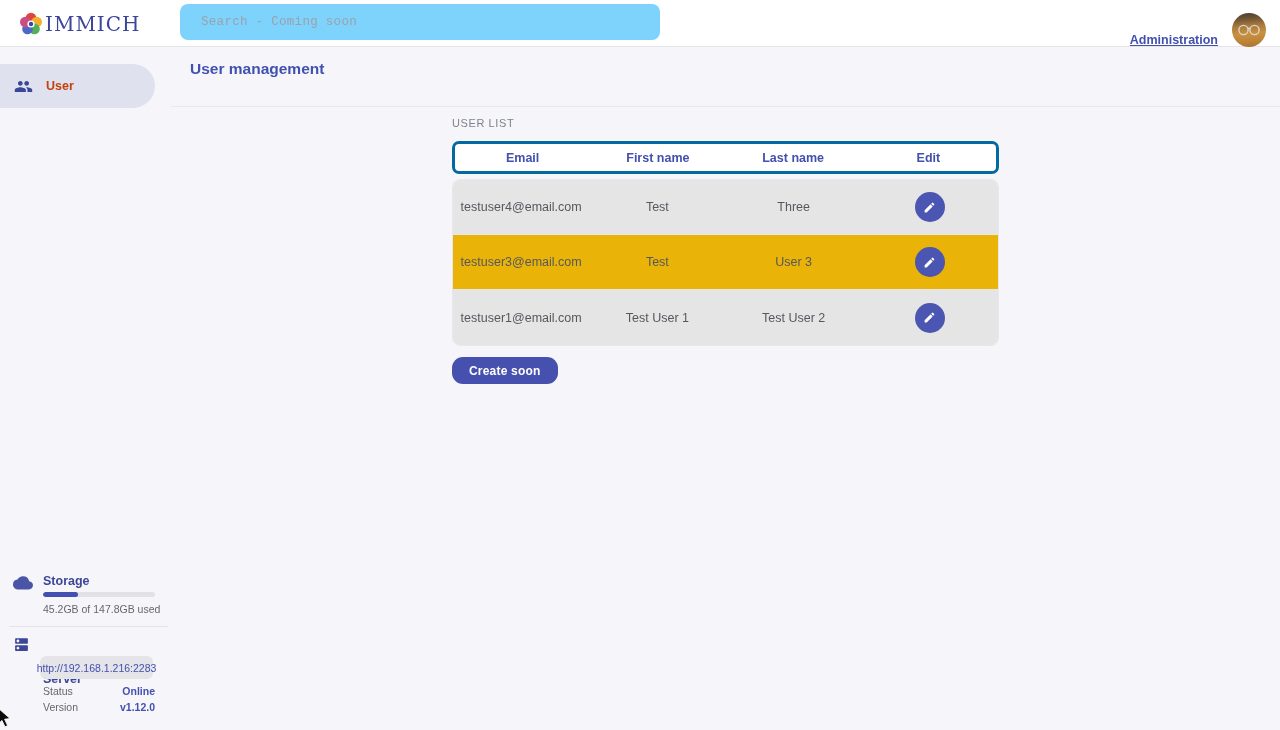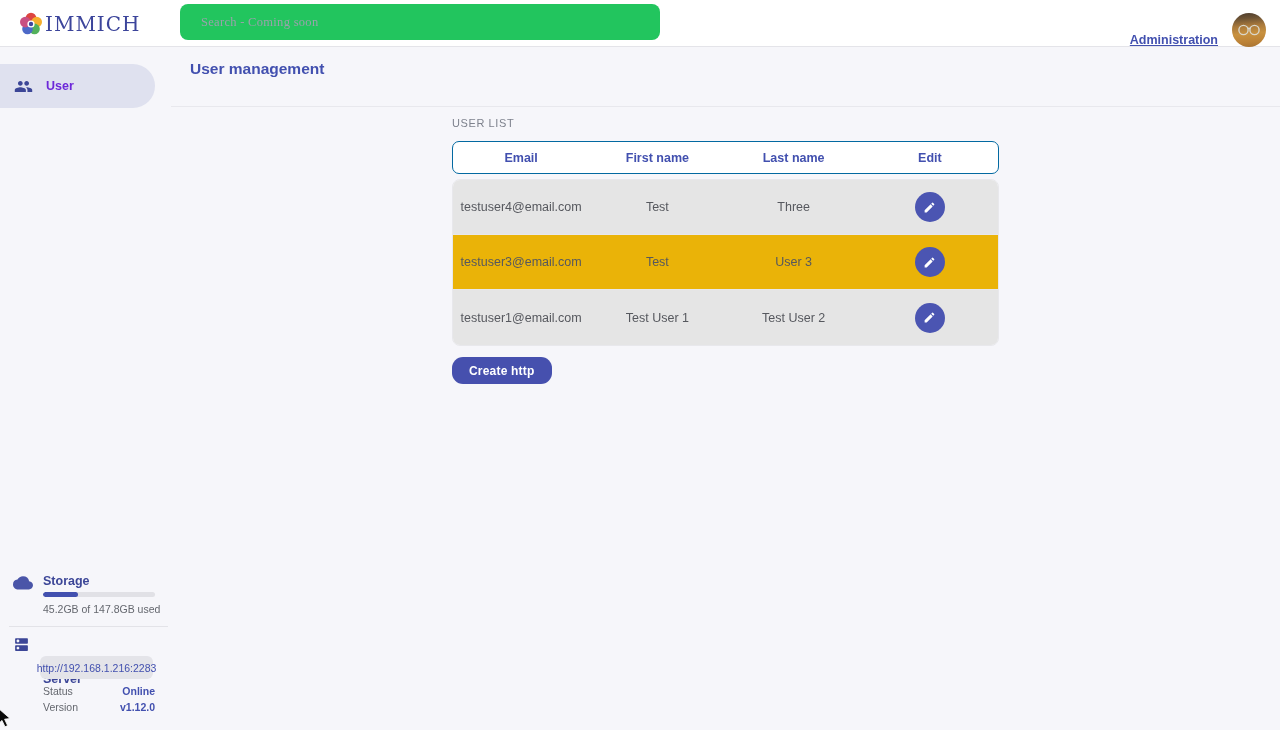--- a/index.html
+++ b/index.html
@@ -15,39 +15,39 @@
     position:absolute; left:0; top:0; width:1280px; height:47px;
     background:#ffffff; border-bottom:1px solid #e4e4e9; z-index:5;
   }
   .logo { position:absolute; left:18px; top:0; height:47px; display:flex; align-items:center; gap:1px; }
   .logo-text {
     font-family:"DejaVu Serif","Liberation Serif",serif;
     font-size:20px; color:#3c459b; letter-spacing:1px; font-weight:400;
   }
   .search-input {
     position:absolute; left:180px; top:4px; width:480px; height:36px;
-    background:#22c55e; border:none; border-radius:8px; outline:none;
+    background:#7dd3fc; border:none; border-radius:8px; outline:none;
     padding:0 16px 0 21px; font-size:12.5px; color:#4a4d55;
-    font-family:Liberation Serif, serif;
+    font-family:Liberation Mono, monospace;
   }
   .search-input::placeholder { color:#9ba1ac; letter-spacing:0.3px; }
   .header-right { position:absolute; right:14px; top:0; height:47px; display:flex; align-items:flex-end; gap:14px; }
   .admin-link { font-size:12.5px; font-weight:700; color:#4250af; text-decoration:underline; cursor:pointer; }
   .avatar {
     width:34px; height:34px; border-radius:50%; cursor:pointer; overflow:hidden; position:relative;
     background:linear-gradient(175deg,#4a3b2d 0%,#6e5435 18%,#a9793c 38%,#c8913f 60%,#bc8236 82%,#a77231 100%);
   }
   .avatar svg { position:absolute; left:5px; top:11px; }
   
   .nav-user {
     position:absolute; left:0; top:64px; width:155px; height:44px;
     background:#dfe1ef; border-radius:0 22px 22px 0;
     display:flex; align-items:center; gap:13px; padding-left:14px; cursor:pointer;
   }
-  .nav-user-label { font-size:12.5px; font-weight:600; color:#6d28d9; }
+  .nav-user-label { font-size:12.5px; font-weight:600; color:#c2410c; }
   .side-icon { position:absolute; left:13px; }
   .side-title { position:absolute; left:43px; font-size:12.5px; font-weight:700; color:#3c4697; }
   .progress-track {
     position:absolute; left:43px; top:592px; width:112px; height:5px;
     background:#e1e1e6; border-radius:3px; overflow:hidden;
   }
   .progress-fill { height:100%; width:0; background:#4250af; border-radius:3px; }
   .storage-caption { position:absolute; left:43px; top:603px; font-size:10.5px; color:#64676e; }
   .side-divider { position:absolute; left:9px; top:626px; width:159px; height:1px; background:#e3e3e8; }
   .server-chip {
@@ -58,21 +58,21 @@
   }
   .kv-row { position:absolute; left:43px; width:112px; display:flex; justify-content:space-between; align-items:center; }
   .kv-label { font-size:10.5px; color:#64676e; }
   .kv-value { font-size:10.5px; font-weight:700; color:#4250af; }
   
   .page-title { position:absolute; left:190px; top:60px; font-size:15.5px; font-weight:700; color:#4250af; }
   .title-divider { position:absolute; left:171px; top:106px; width:1109px; height:1px; background:#e8e8ed; }
   .section-label { position:absolute; left:452px; top:117px; font-size:11px; font-weight:500; color:#7e828d; letter-spacing:0.6px; }
   .table-header {
     position:absolute; left:452px; top:141px; width:547px; height:33px;
-    background:#ffffff; border:1px solid #0369a1; border-radius:7px;
+    background:#ffffff; border:3px solid #0369a1; border-radius:7px;
     display:flex; align-items:center;
   }
   .th { flex:1; text-align:center; font-size:12.5px; font-weight:700; color:#4250af; }
   .table-body {
     position:absolute; left:452px; top:179px; width:547px;
     border:1px solid #e8e8ec; border-radius:8px; overflow:hidden; background:#f8f9fb;
   }
   .tr { height:55px; display:flex; align-items:center; border-bottom:1px solid #e8e8ec; }
   .tr:last-child { border-bottom:none; }
   .tr.stripe { background:#e5e5e5; }
@@ -206,19 +206,19 @@
     <div class="td-edit">
       <button class="edit-btn">
         <svg width="13" height="13" viewBox="0 0 24 24" fill="#ffffff">
           <path d="M3 17.25V21h3.75L17.81 9.94l-3.75-3.75L3 17.25zM20.71 7.04c.39-.39.39-1.02 0-1.41l-2.34-2.34a.9959.9959 0 0 0-1.41 0l-1.83 1.83 3.75 3.75 1.83-1.83z"></path>
         </svg>
       </button>
     </div>
   </div>
 </div>
 
-<button class="create-btn">Create http</button>
+<button class="create-btn">Create soon</button>
 
 <span class="cursor">
   <svg width="22" height="24" viewBox="0 0 22 24">
     <path d="M1 1 L13 11.5 L7.6 12.2 L10.6 18.6 L8 19.8 L5 13.4 L1.5 16.6 Z" fill="#0a0a0a" stroke="#ffffff" stroke-width="0.8"></path>
   </svg>
 </span>
 
 </body></html>

